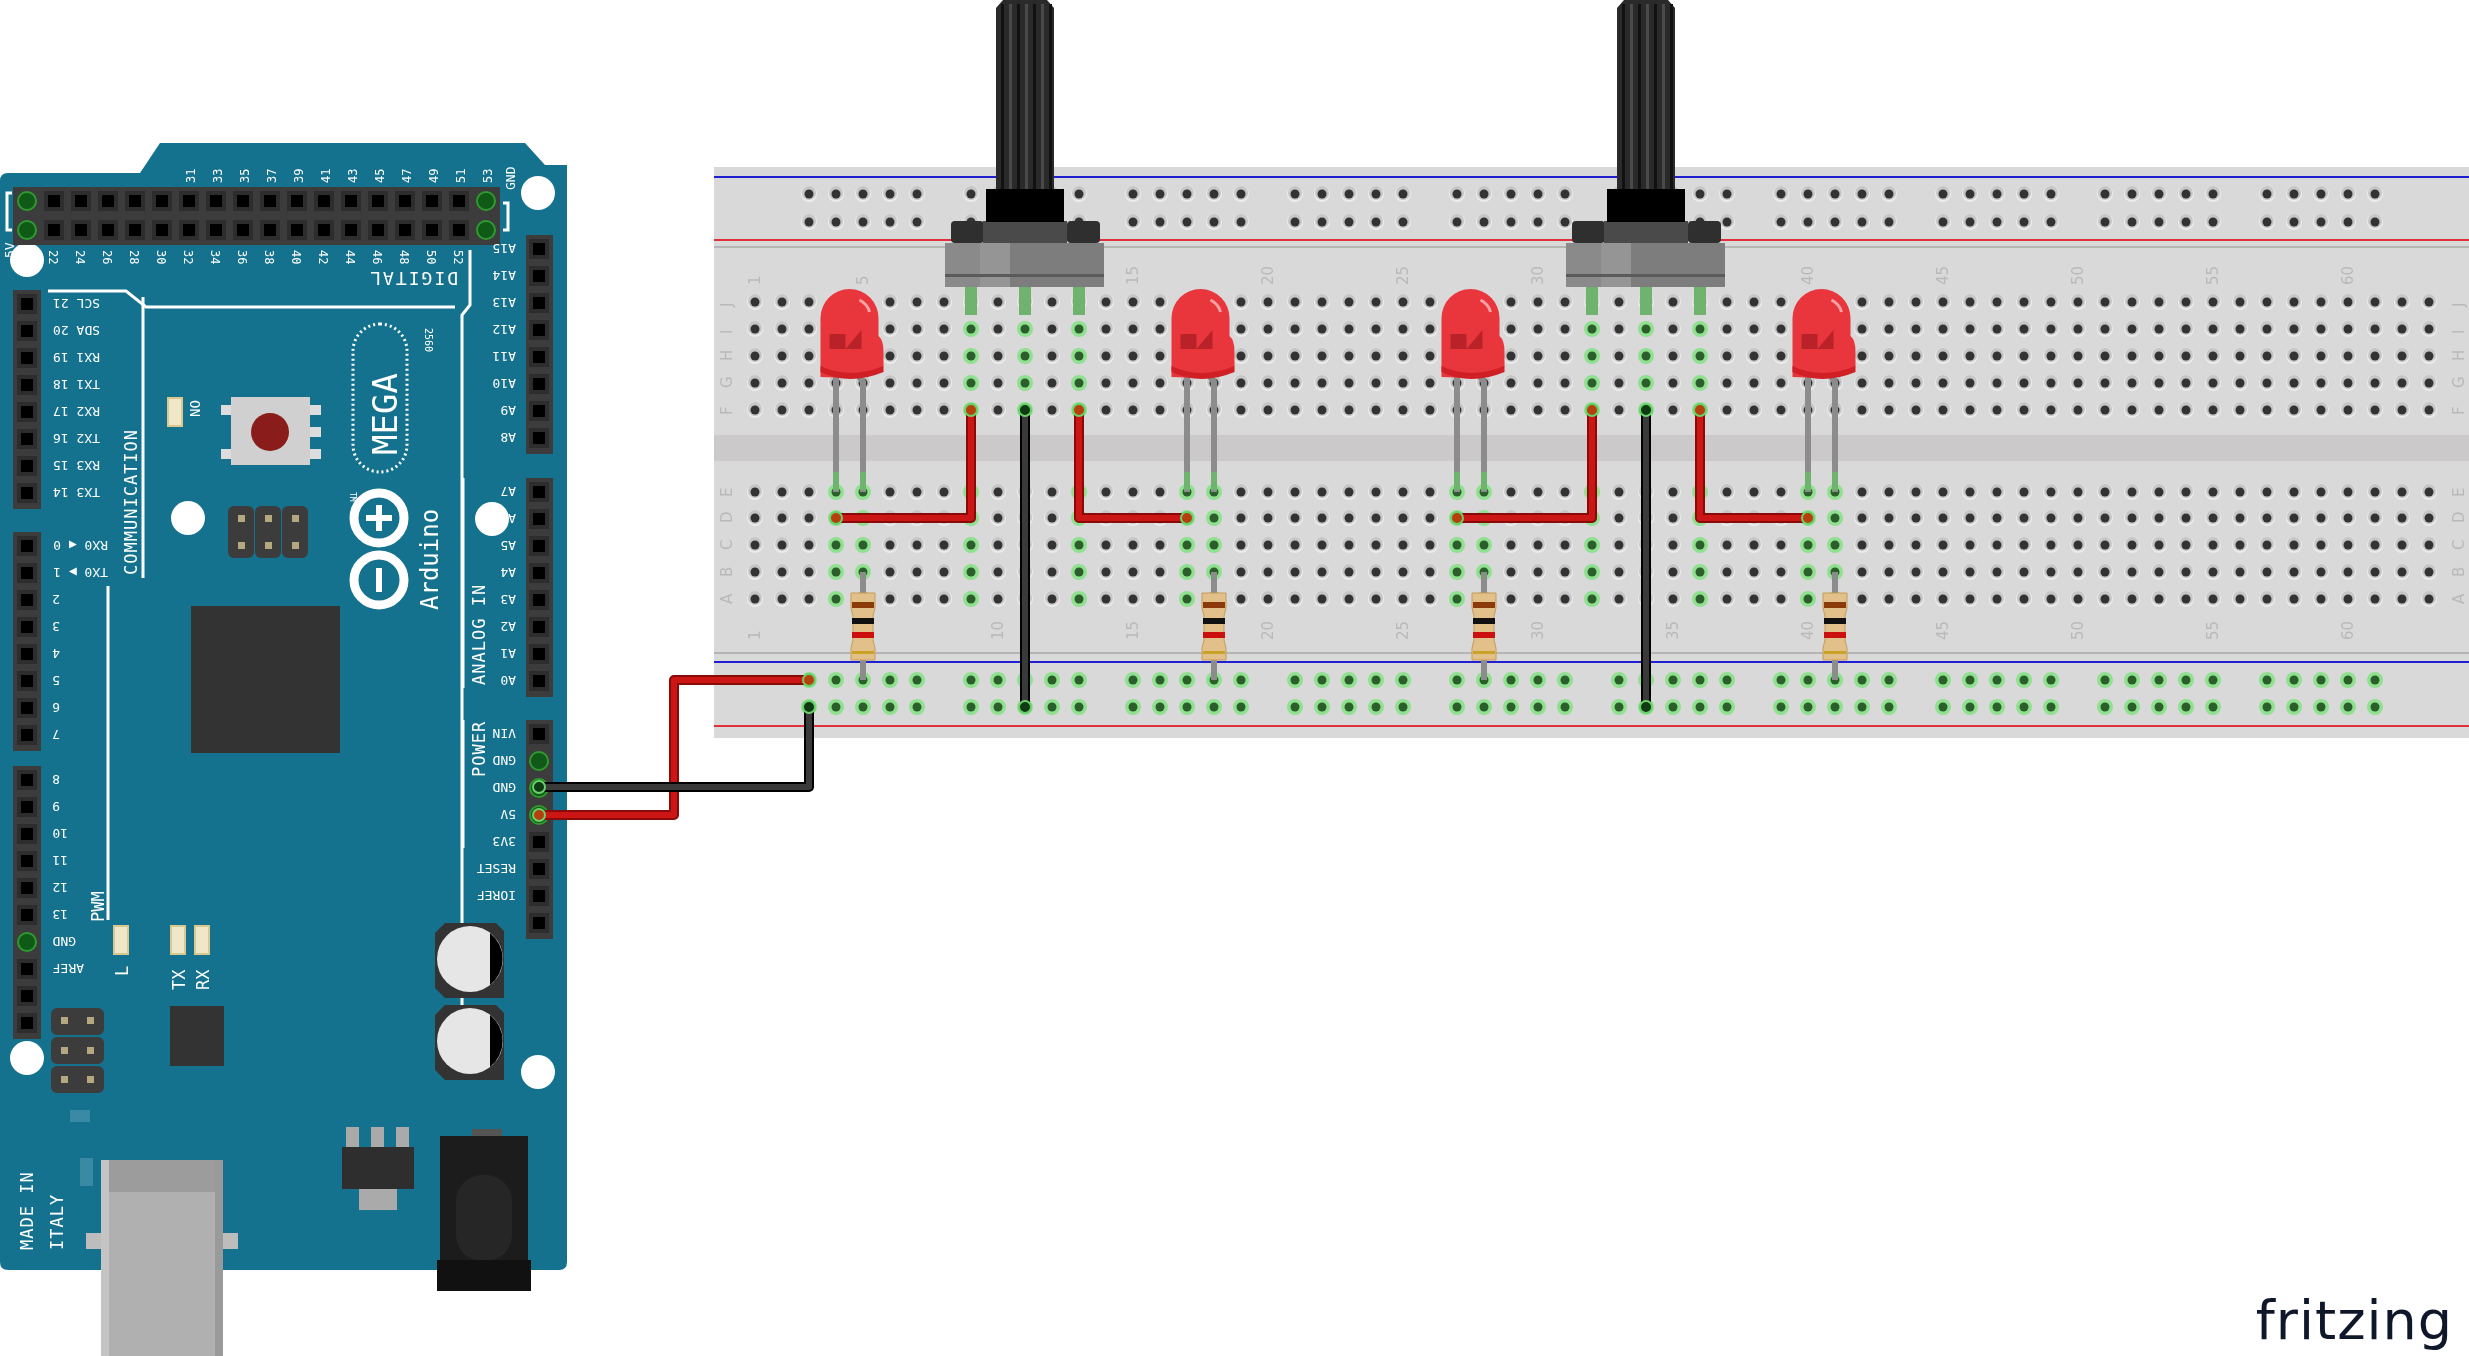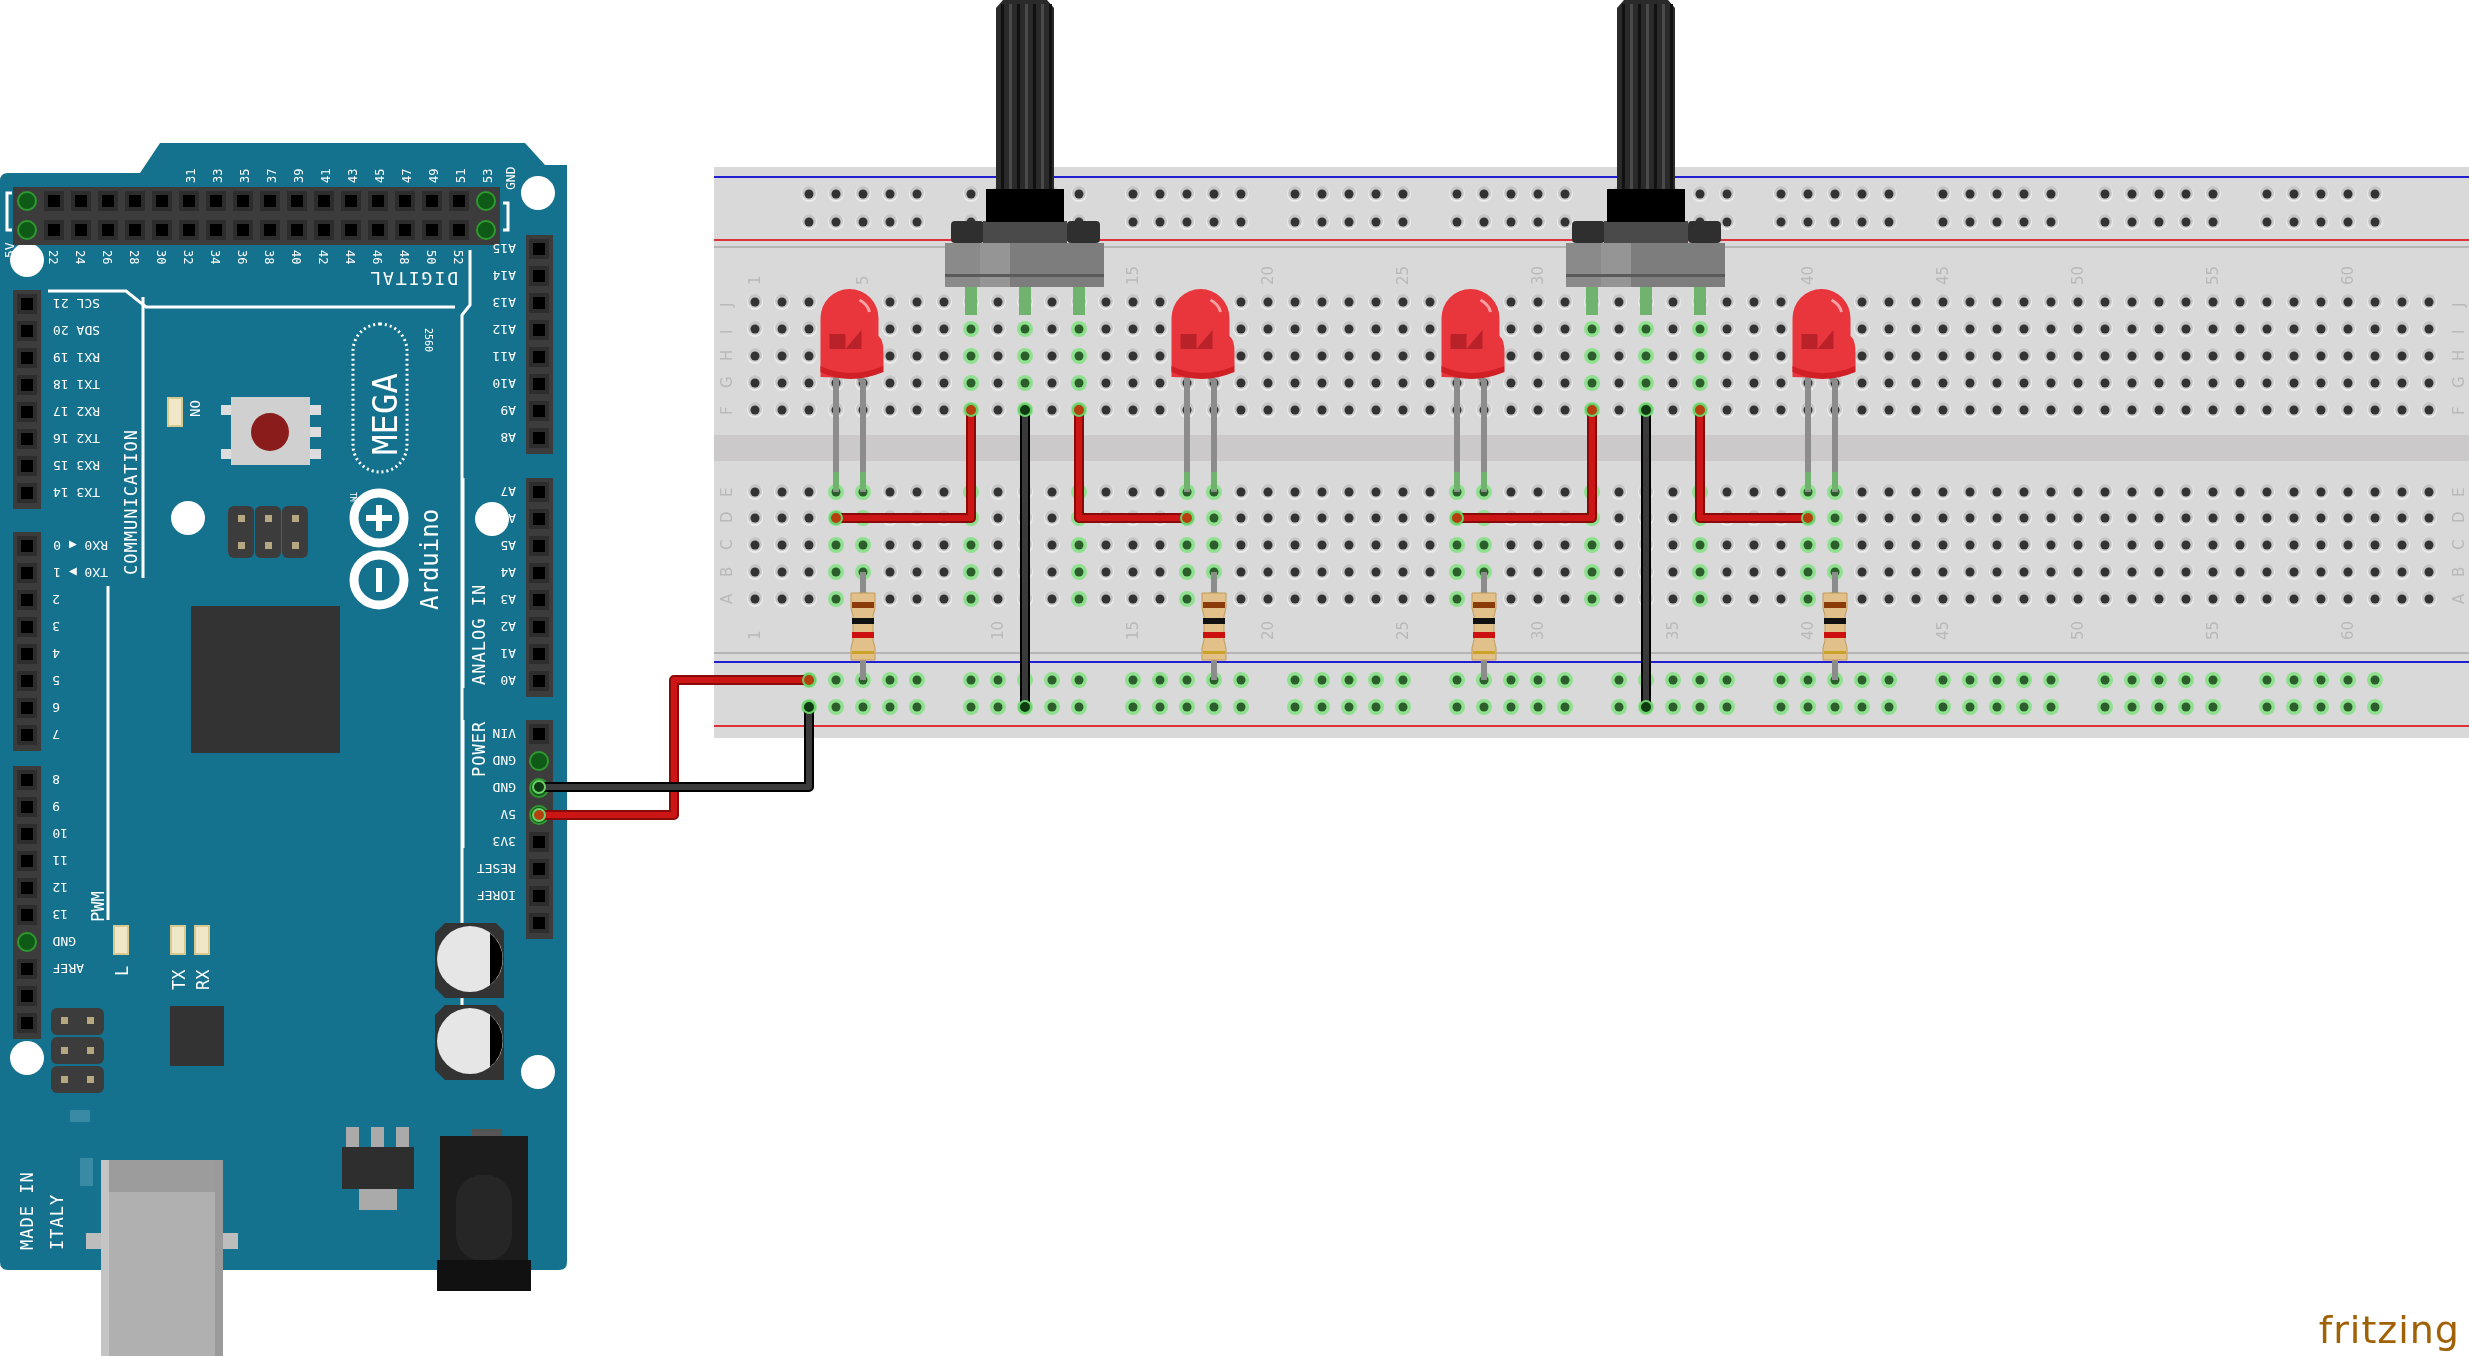--- a/index.html
+++ b/index.html
@@ -1,20 +1,20 @@
 <!DOCTYPE html>
 <html><head>
 <meta charset="utf-8">
 <style>
   html,body{margin:0;padding:0;background:#ffffff;}
   body{width:2469px;height:1356px;overflow:hidden;position:relative;font-family:"DejaVu Sans Mono",monospace;}
   #canvas{position:absolute;left:0;top:0;}
   .lbl{fill:#ffffff;font-family:"DejaVu Sans Mono",monospace;}
   .bbnum{fill:#b9b9b9;font-family:"DejaVu Sans",sans-serif;font-size:15px;}
-  #logo{position:absolute;right:9px;bottom:4px;font-family:"DejaVu Sans",sans-serif;font-size:38px;color:#a16207;letter-spacing:1px;}
+  #logo{position:absolute;right:16px;bottom:4px;font-family:"DejaVu Sans",sans-serif;font-size:54px;color:#0f172a;letter-spacing:1px;}
 </style>
 </head>
 <body>
 
 <svg id="canvas" width="2469" height="1356" viewBox="0 0 2469 1356">
 
   <g id="arduino">
     <path d="M8,173 L25,173 L25,173 L140,173 L160,143 L525,143 L545,165 L567,165 L567,1262 Q567,1270 559,1270 L8,1270 Q0,1270 0,1262 L0,181 Q0,173 8,173 Z" fill="#15728f"></path>
 
     <circle cx="538" cy="193" r="17" fill="#fff"></circle>

